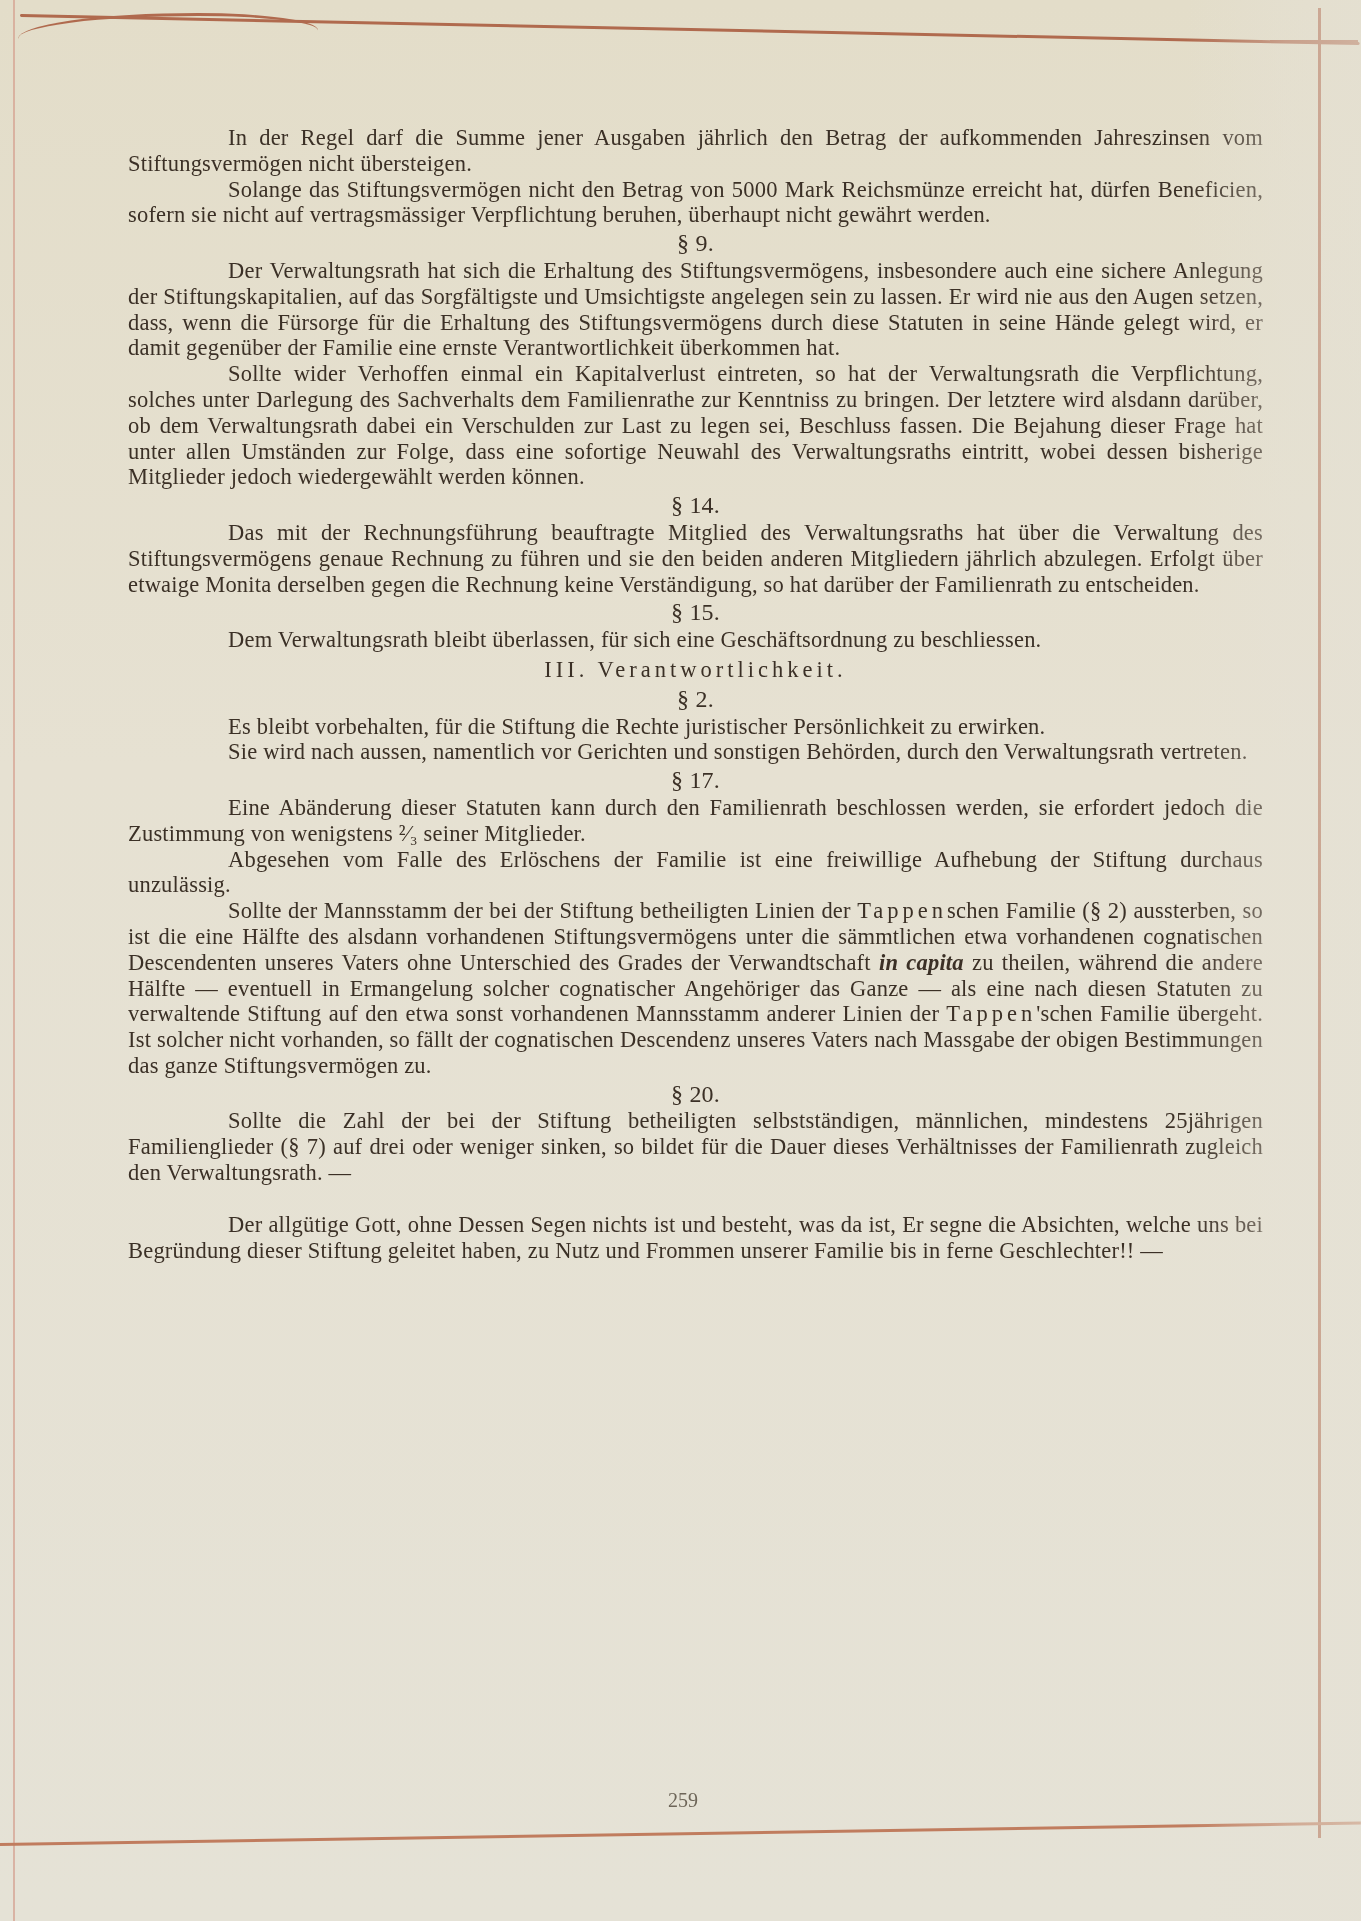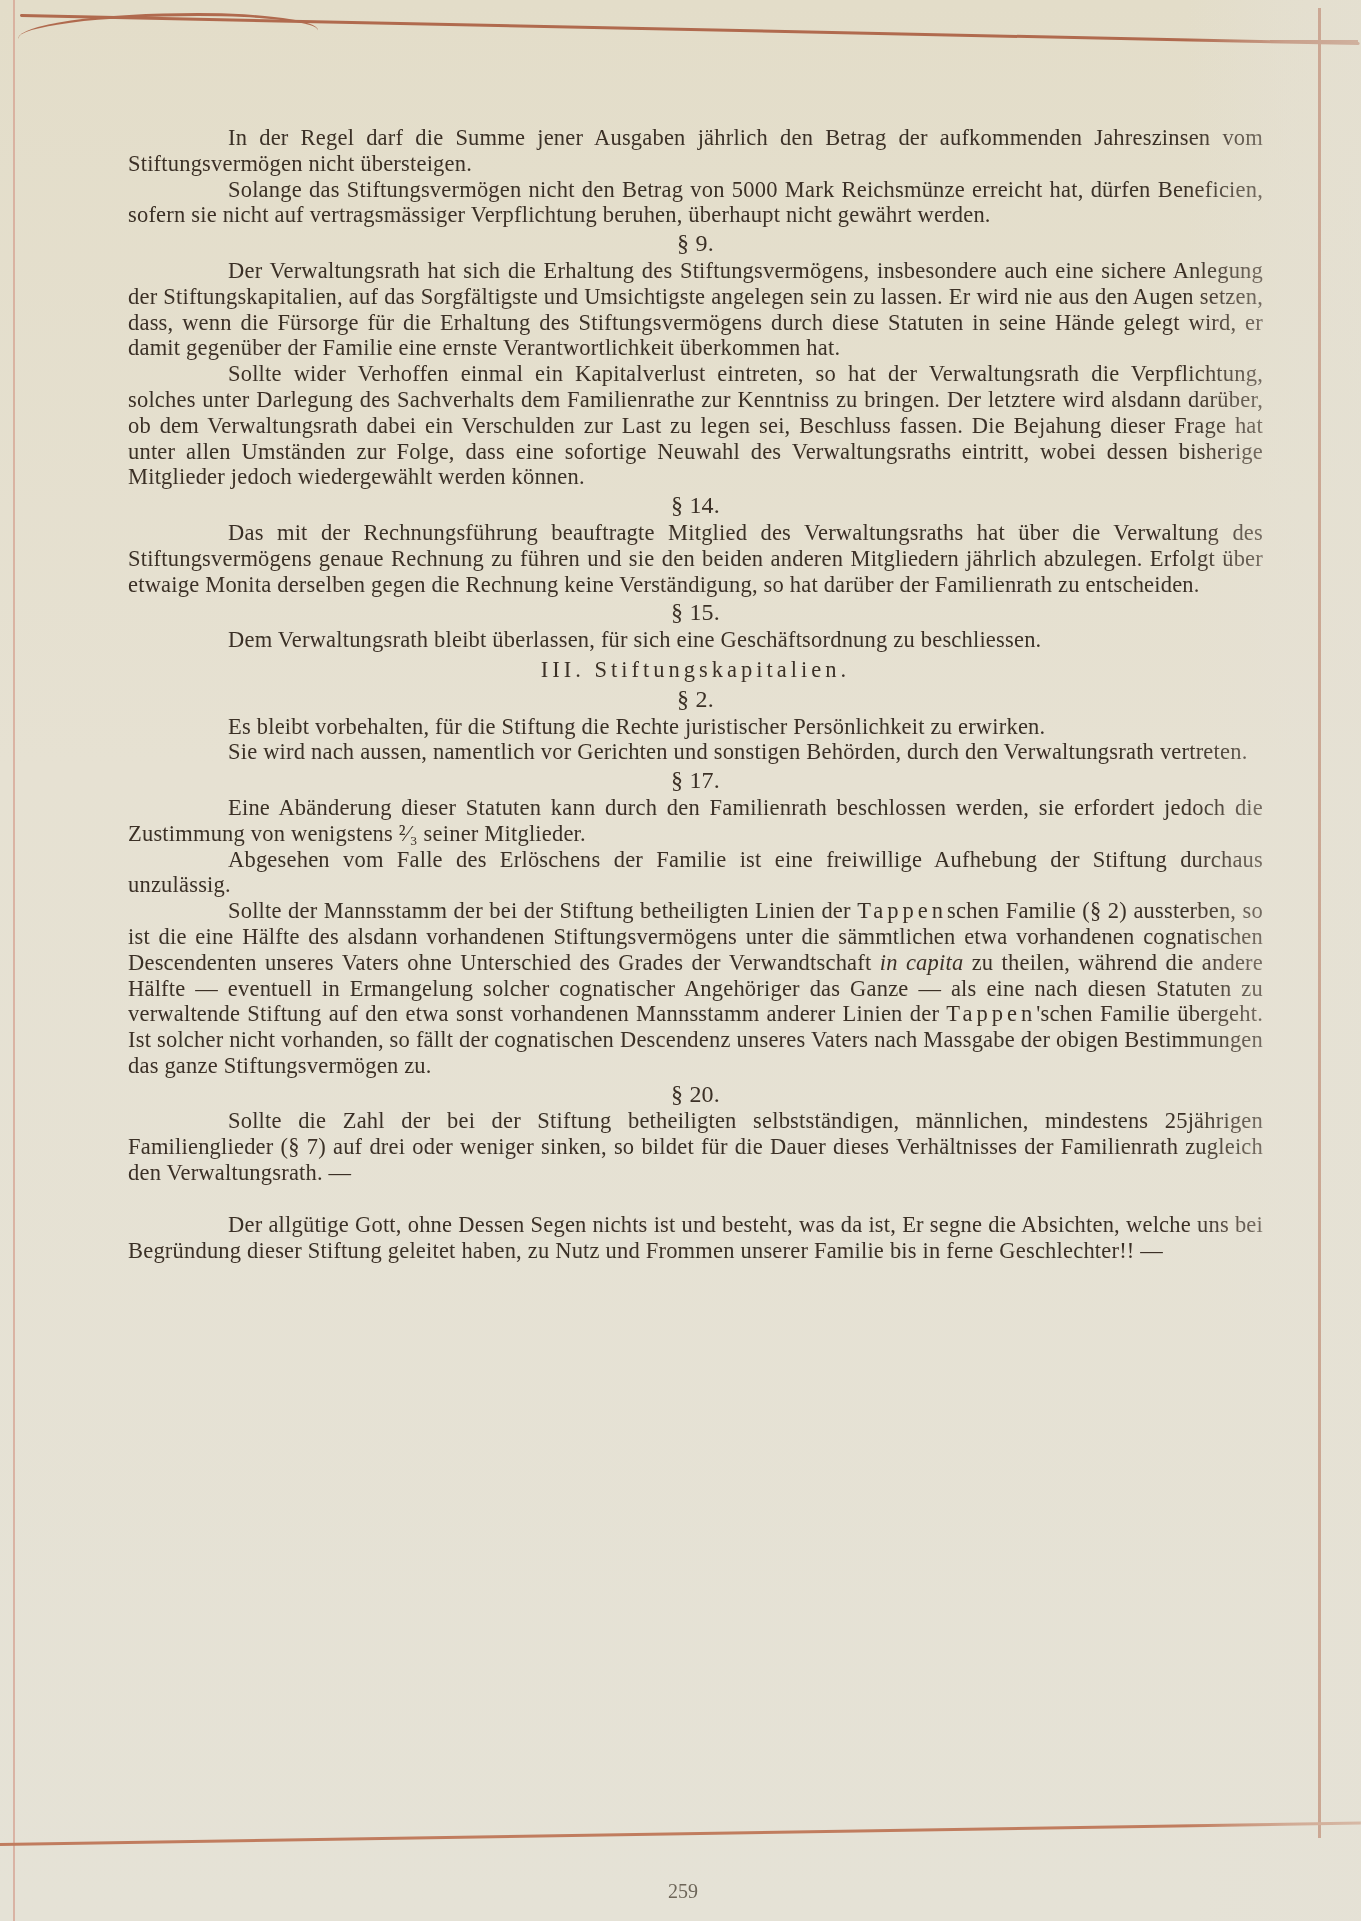--- a/index.html
+++ b/index.html
@@ -33,24 +33,24 @@
     font-size: 22.5px; line-height: 25.8px;
     letter-spacing: 0.2px;
   }
   .page p { margin: 0; text-align: justify; }
   .page p.indent { text-indent: 100px; }
   .page .section {
     text-align: center; font-size: 24px; margin: 3px 0 1px;
   }
   .page .heading { text-align: center; letter-spacing: 4px; margin: 4px 0; }
   .page .spacer { height: 26px; }
-  em.italic { font-style: italic; font-weight: normal; margin-top: 48px; }
+  em.italic { font-style: italic; font-weight: bold; margin-top: 48px; }
   .spaced { letter-spacing: 4px; }
   .page-number {
-    position: absolute; left: 668px; top: 1880px; font-size: 20px; color: #6d6558;
+    position: absolute; left: 668px; top: 1789px; font-size: 20px; color: #6d6558;
   }
   .fade-right {
     position: absolute; right: 0; top: 0; width: 250px; height: 1921px;
     background: linear-gradient(90deg, rgba(229,225,213,0) 0%, rgba(229,225,213,0) 30%, rgba(229,225,213,0.45) 70%, rgba(229,225,213,0.6) 100%);
     pointer-events: none;
   }
 </style>
 </head>
 <body>
 
@@ -68,21 +68,21 @@
   <div class="section">§ 9.</div>
   <p class="indent">Der Verwaltungsrath hat sich die Erhaltung des Stiftungsvermögens, insbesondere auch eine sichere Anlegung der Stiftungskapitalien, auf das Sorgfältigste und Umsichtigste angelegen sein zu lassen. Er wird nie aus den Augen setzen, dass, wenn die Fürsorge für die Erhaltung des Stiftungsvermögens durch diese Statuten in seine Hände gelegt wird, er damit gegenüber der Familie eine ernste Verantwortlichkeit überkommen hat.</p>
   <p class="indent">Sollte wider Verhoffen einmal ein Kapitalverlust eintreten, so hat der Verwaltungsrath die Verpflichtung, solches unter Darlegung des Sachverhalts dem Familienrathe zur Kenntniss zu bringen. Der letztere wird alsdann darüber, ob dem Verwaltungsrath dabei ein Verschulden zur Last zu legen sei, Beschluss fassen. Die Bejahung dieser Frage hat unter allen Umständen zur Folge, dass eine sofortige Neuwahl des Verwaltungsraths eintritt, wobei dessen bisherige Mitglieder jedoch wiedergewählt werden können.</p>
 
   <div class="section">§ 14.</div>
   <p class="indent">Das mit der Rechnungsführung beauftragte Mitglied des Verwaltungsraths hat über die Verwaltung des Stiftungsvermögens genaue Rechnung zu führen und sie den beiden anderen Mitgliedern jährlich abzulegen. Erfolgt über etwaige Monita derselben gegen die Rechnung keine Verständigung, so hat darüber der Familienrath zu entscheiden.</p>
 
   <div class="section">§ 15.</div>
   <p class="indent">Dem Verwaltungsrath bleibt überlassen, für sich eine Geschäftsordnung zu beschliessen.</p>
 
-  <div class="heading">III. Stiftungskapitalien.</div>
+  <div class="heading">III. Verantwortlichkeit.</div>
 
   <div class="section">§ 2.</div>
   <p class="indent">Es bleibt vorbehalten, für die Stiftung die Rechte juristischer Persönlichkeit zu erwirken.</p>
   <p class="indent">Sie wird nach aussen, namentlich vor Gerichten und sonstigen Behörden, durch den Verwaltungsrath vertreten.</p>
 
   <div class="section">§ 17.</div>
   <p class="indent">Eine Abänderung dieser Statuten kann durch den Familienrath beschlossen werden, sie erfordert jedoch die Zustimmung von wenigstens ²⁄₃ seiner Mitglieder.</p>
 
   <p class="indent">Abgesehen vom Falle des Erlöschens der Familie ist eine freiwillige Aufhebung der Stiftung durchaus unzulässig.</p>
 

